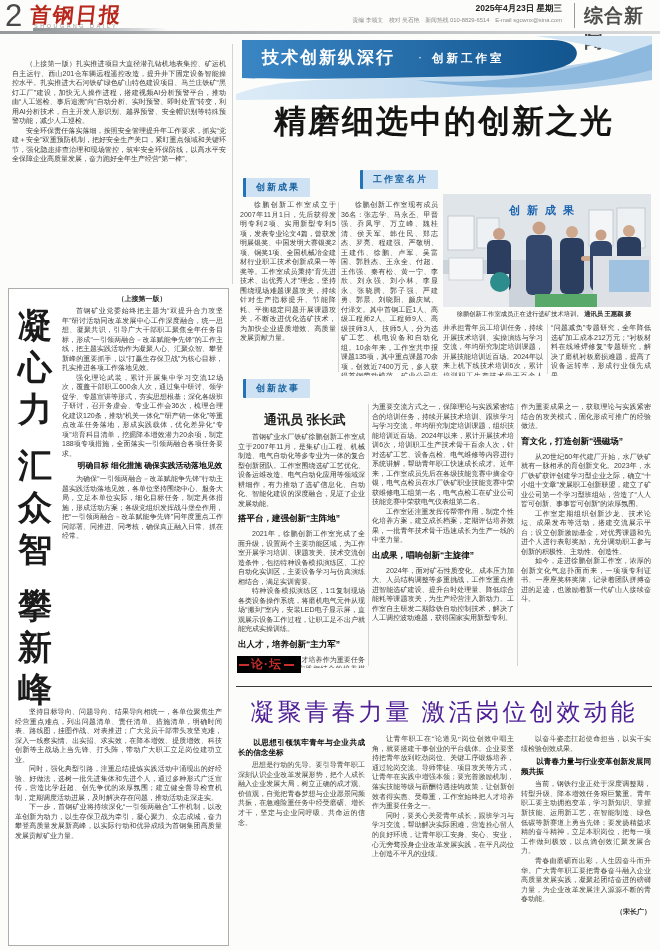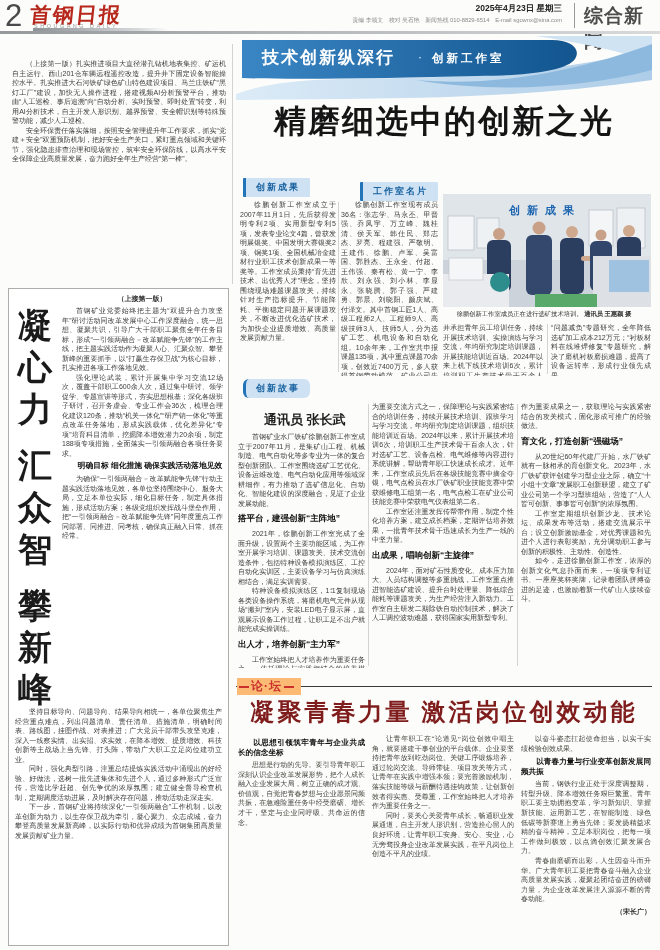--- a/index.html
+++ b/index.html
@@ -45,43 +45,43 @@
   .banner{left:236px;top:36px;width:416px;height:66px;}
   .banner svg{position:absolute;left:0;top:0;}
   .banner-title{position:absolute;left:26px;top:10px;font-size:17px;font-weight:bold;color:#fff;letter-spacing:2px;}
   .banner-dot{position:absolute;left:182px;top:14px;font-size:12px;color:#fff;}
   .banner-sub{position:absolute;left:196px;top:15px;font-size:11.5px;font-weight:bold;color:#fff;letter-spacing:3px;}
   .f-headline{left:236px;top:100px;width:416px;text-align:center;font-size:32px;font-weight:900;
               color:#151515;letter-spacing:2px;}
   .f-subtitle{left:236px;top:156px;width:416px;text-align:center;font-size:12.5px;color:#333;letter-spacing:1px;}
   .tab{position:absolute;background:#cfe2f4;color:#18629f;font-weight:bold;font-size:9px;
        padding:2.5px 10px 3px;letter-spacing:2px;border-left:3px solid #2273b8;border-radius:1px;}
-  .tab1{left:243px;top:178px;}  .tab2{left:360px;top:182px;}  .tab3{left:243px;top:379px;border-radius:6px;}
+  .tab1{left:243px;top:178px;}  .tab2{left:360px;top:170px;}  .tab3{left:243px;top:379px;}
   .colA{left:240px;top:200px;width:96px;height:163px;}
   .colB{left:341px;top:200px;width:97px;height:176px;}
   .vr1{left:338px;top:202px;height:170px;} .vr2{left:547px;top:324px;height:50px;}
   .vr3{left:368px;top:404px;height:262px;} .vr4{left:517px;top:404px;height:262px;}
   .photo{left:443px;top:194px;width:208px;height:113px;background:#cdd3da;}
   .caption{left:436px;top:310px;width:216px;text-align:center;font-size:6.3px;color:#333;
            font-family:"Liberation Serif",serif;}
   .caption b{font-weight:bold;}
   .cont1{left:443px;top:323px;width:100px;height:53px;}
   .cont2{left:551px;top:323px;width:100px;height:53px;}
   .s1{left:238px;top:402px;width:127px;height:266px;}
   .s2{left:372px;top:402px;width:142px;height:266px;}
   .s3{left:521px;top:402px;width:130px;height:266px;}
   .byline{font-size:13px;font-weight:bold;text-indent:2em;color:#222;margin:9px 0 3px;}
   
   .forum-rule{left:236px;top:686px;width:416px;height:1px;background:#3a3a3a;}
-  .forum-label{left:237px;top:678px;display:flex;align-items:center;background:#fdba74;
+  .forum-label{left:237px;top:656px;display:flex;align-items:center;background:#000000;
                padding-right:5px;z-index:2;}
   .forum-label .dash{width:10px;height:2px;background:#c9302c;margin:0 2px;}
   .forum-label .txt{color:#c9302c;font-weight:bold;font-size:12px;letter-spacing:1px;}
   .f2-headline{left:236px;top:696px;width:416px;text-align:center;font-family:"Liberation Serif",serif;
-               font-weight:bold;font-size:24px;color:#7f1d1d;letter-spacing:3px;}
+               font-weight:normal;font-size:24px;color:#4c1d95;letter-spacing:3px;}
   .t1{left:238px;top:735px;width:127px;height:208px;}
   .t2{left:372px;top:735px;width:142px;height:208px;}
   .t3{left:521px;top:735px;width:130px;height:208px;}
   .fp{font-size:7px;line-height:9.6px;text-align:justify;text-indent:2em;color:#46453e;margin:0;
       font-family:"Liberation Serif",serif;}
   .fsub{font-weight:bold;font-size:7.6px;line-height:10px;text-align:justify;text-indent:2em;
         color:#111;margin:3px 0;font-family:"Liberation Serif",serif;}
   .author{font-size:7px;text-align:right;color:#333;font-weight:bold;margin-top:2px;
           font-family:"Liberation Serif",serif;}
 </style>
@@ -243,21 +243,21 @@
     <span class="txt">论·坛</span>
     <span class="dash"></span>
   </div>
   <div class="abs f2-headline">凝聚青春力量 激活岗位创效动能</div>
   <div class="abs t1 clip">
     <p class="fsub">以思想引领筑牢青年与企业共成长的信念坐标</p>
     <p class="fp">思想是行动的先导。要引导青年职工深刻认识企业改革发展形势，把个人成长融入企业发展大局，树立正确的成才观、价值观，自觉把青春梦想与企业愿景同频共振，在急难险重任务中经受磨砺、增长才干，坚定与企业同呼吸、共命运的信念。</p>
   </div>
   <div class="abs t2 clip">
     <p class="fp">让青年职工在“论道见”岗位创效中唱主角，就要搭建干事创业的平台载体。企业要坚持把青年放到吃劲岗位、关键工序锻炼培养，通过轮岗交流、导师带徒、项目攻关等方式，让青年在实践中增强本领；要完善激励机制，落实技能等级与薪酬待遇挂钩政策，让创新创效者得实惠、受尊重，工作室始终把人才培养作为重要任务之一。</p>
-    <p class="fp">同时，要关心关爱青年成长，畅通职业发展通道，自主开发人形识别，营造拴心留人的良好环境，让青年职工安身、安心、安业，心无旁骛投身企业改革发展实践，在平凡岗位上创造不平凡的业绩。</p>
+    <p class="fp">同时，要关心关爱青年成长，跟班学习与学习交流，帮助解决实际困难，营造拴心留人的良好环境，让青年职工安身、安心、安业，心无旁骛投身企业改革发展实践，在平凡岗位上创造不平凡的业绩。</p>
   </div>
   <div class="abs t3 clip">
     <p class="fp">以奋斗姿态扛起使命担当，以实干实绩检验创效成果。</p>
     <p class="fsub">以青春力量与行业变革创新发展同频共振</p>
     <p class="fp">当前，钢铁行业正处于深度调整期，转型升级、降本增效任务艰巨繁重。青年职工要主动拥抱变革，学习新知识、掌握新技能、运用新工艺，在智能制造、绿色低碳等新赛道上勇当先锋；要发扬精益求精的奋斗精神，立足本职岗位，把每一项工作做到极致，以点滴创效汇聚发展合力。</p>
     <p class="fp">青春由磨砺而出彩，人生因奋斗而升华。广大青年职工要把青春奋斗融入企业高质量发展实践，凝聚起团结奋进的磅礴力量，为企业改革发展注入源源不断的青春动能。</p>
     <p class="author">（宋长广）</p>
   </div>
 
 </div>

